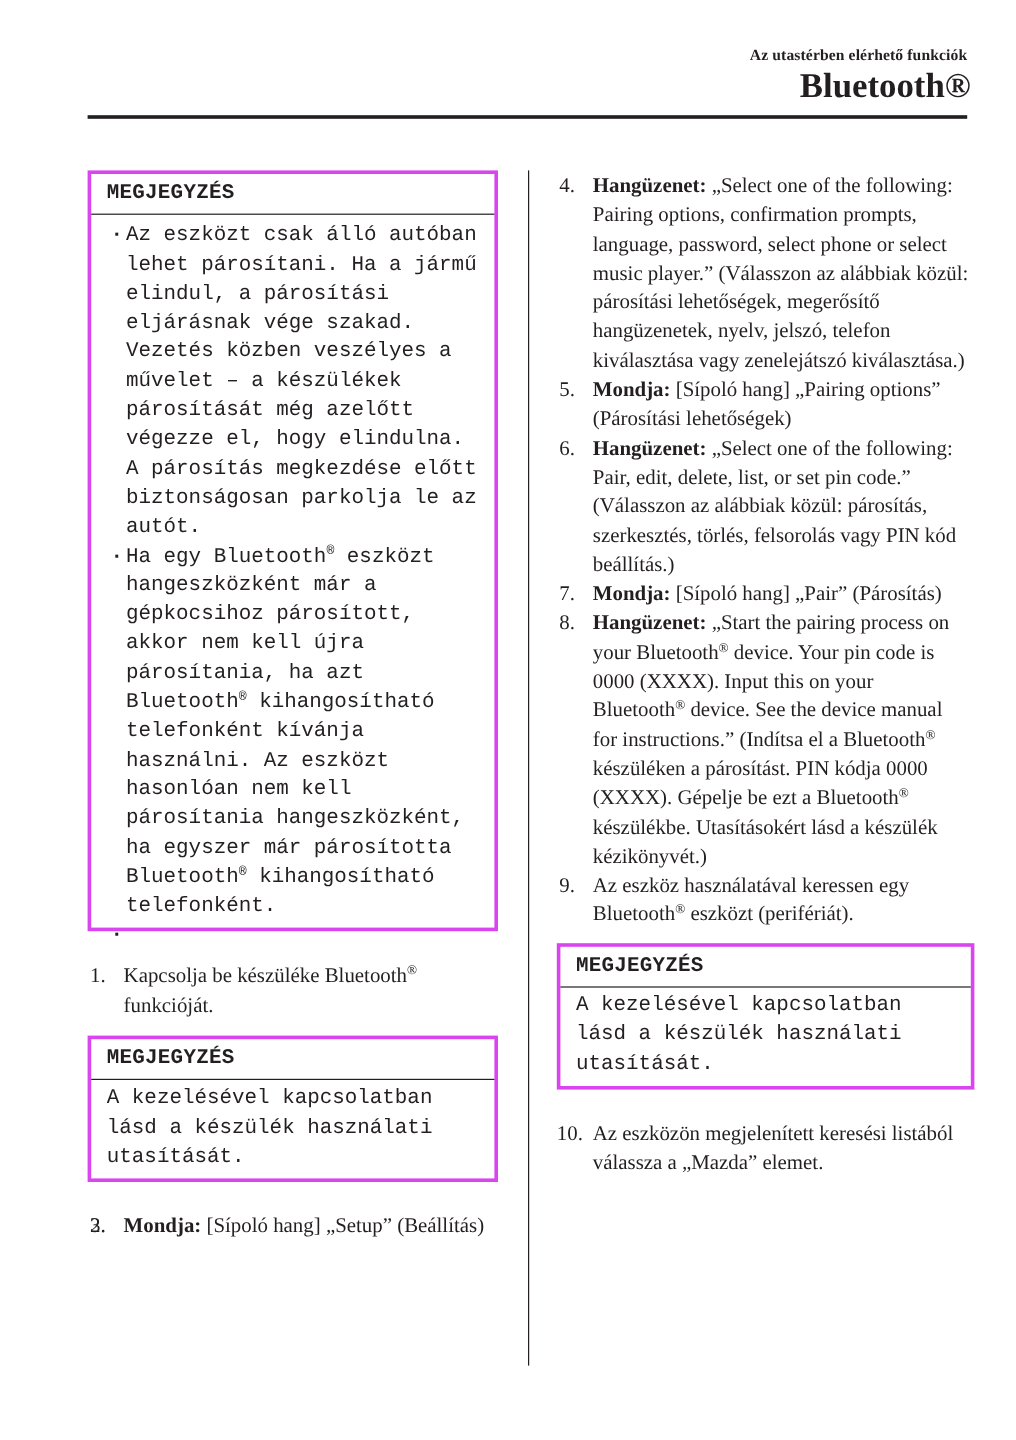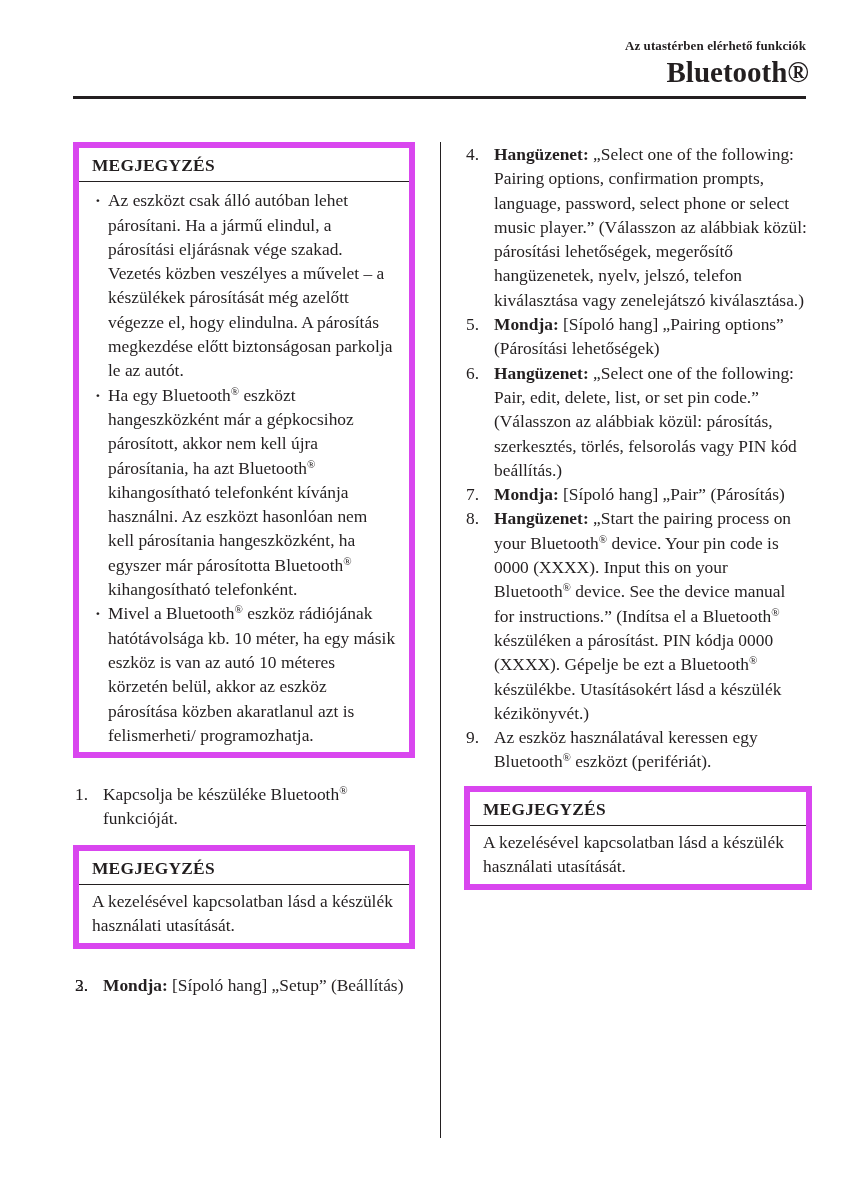--- a/index.html
+++ b/index.html
@@ -21,21 +21,21 @@
     background: #231f20;
   }
   .col-divider {
     position: absolute; left: 440px; top: 142px; width: 1px; height: 996px;
     background: #231f20;
   }
   .col { position: absolute; top: 142px; font-size: 17.4px; line-height: 24.3px; }
   .col-left { left: 73px; width: 342px; }
   .col-right { left: 464px; width: 344px; }
 
-  .note-box { border: 6px solid #d946ef; }
+  .note-box { border: 3px solid #d946ef; font-family: Liberation Mono, monospace; }
   .note-title {
     font-weight: bold; font-size: 17.4px; padding: 5px 12px 4px 13px;
     border-bottom: 1px solid #231f20; letter-spacing: 0.2px;
   }
   .note-body { padding: 4px 12px 5px 13px; }
   .note-bullets { list-style: none; margin: 0; padding: 2px 0 0 0; }
   .note-bullets li { position: relative; padding-left: 16px; }
   .note-bullets li .dot {
     position: absolute; left: 3px; top: 0; font-weight: bold;
   }
@@ -67,21 +67,21 @@
 <div class="header-rule"></div>
 <div class="col-divider"></div>
 
 <div class="col col-left">
   <div class="note-box" id="box1">
     <div class="note-title">MEGJEGYZÉS</div>
     <div class="note-body">
       <ul class="note-bullets">
         <li><span class="dot">·</span><span class="rt">Az eszközt csak álló autóban lehet párosítani. Ha a jármű elindul, a párosítási eljárásnak vége szakad. Vezetés közben veszélyes a művelet – a készülékek párosítását még azelőtt végezze el, hogy elindulna. A párosítás megkezdése előtt biztonságosan parkolja le az autót.</span></li>
         <li><span class="dot">·</span><span class="rt">Ha egy Bluetooth<sup>®</sup> eszközt hangeszközként már a gépkocsihoz párosított, akkor nem kell újra párosítania, ha azt Bluetooth<sup>®</sup> kihangosítható telefonként kívánja használni. Az eszközt hasonlóan nem kell párosítania hangeszközként, ha egyszer már párosította Bluetooth<sup>®</sup> kihangosítható telefonként.</span></li>
-        <li><span class="dot">·</span><span class="rt">Mivel a Bluetooth<sup>®</sup> eszköz rádiójának hatótávolsága kb. 10 méter, ha egy másik eszköz is van az autó 10 méteres körzetén belül, akkor az eszköz párosítása közben akaratlanul azt is felismerheti/ programozhatja.</span></li>
+        <li><span class="dot">·</span></li>
       </ul>
     </div>
   </div>
 
   <ol class="steps" id="steps-left-1">
     <li><span class="num">1.</span><span class="rt">Kapcsolja be készüléke Bluetooth<sup>®</sup> funkcióját.</span></li>
   </ol>
 
   <div class="note-box" id="box2">
     <div class="note-title">MEGJEGYZÉS</div>
@@ -103,16 +103,17 @@
     <li><span class="num">8.</span><b>Hangüzenet:</b><span class="rt"> „Start the pairing process on your Bluetooth<sup>®</sup> device. Your pin code is 0000 (XXXX). Input this on your Bluetooth<sup>®</sup> device. See the device manual for instructions.” (Indítsa el a Bluetooth<sup>®</sup> készüléken a párosítást. PIN kódja 0000 (XXXX). Gépelje be ezt a Bluetooth<sup>®</sup> készülékbe. Utasításokért lásd a készülék kézikönyvét.)</span></li>
     <li><span class="num">9.</span><span class="rt">Az eszköz használatával keressen egy Bluetooth<sup>®</sup> eszközt (perifériát).</span></li>
   </ol>
 
   <div class="note-box" id="box3">
     <div class="note-title">MEGJEGYZÉS</div>
     <div class="note-body">A kezelésével kapcsolatban lásd a készülék használati utasítását.</div>
   </div>
 
   <ol class="steps" id="steps-right-2">
+    <li><span class="num wide">10.</span><span class="rt">Az eszközön megjelenített keresési listából válassza a „Mazda” elemet.</span></li>
   </ol>
 </div>
 
 <div class="page-number">5-89</div>
 
 </body></html>

